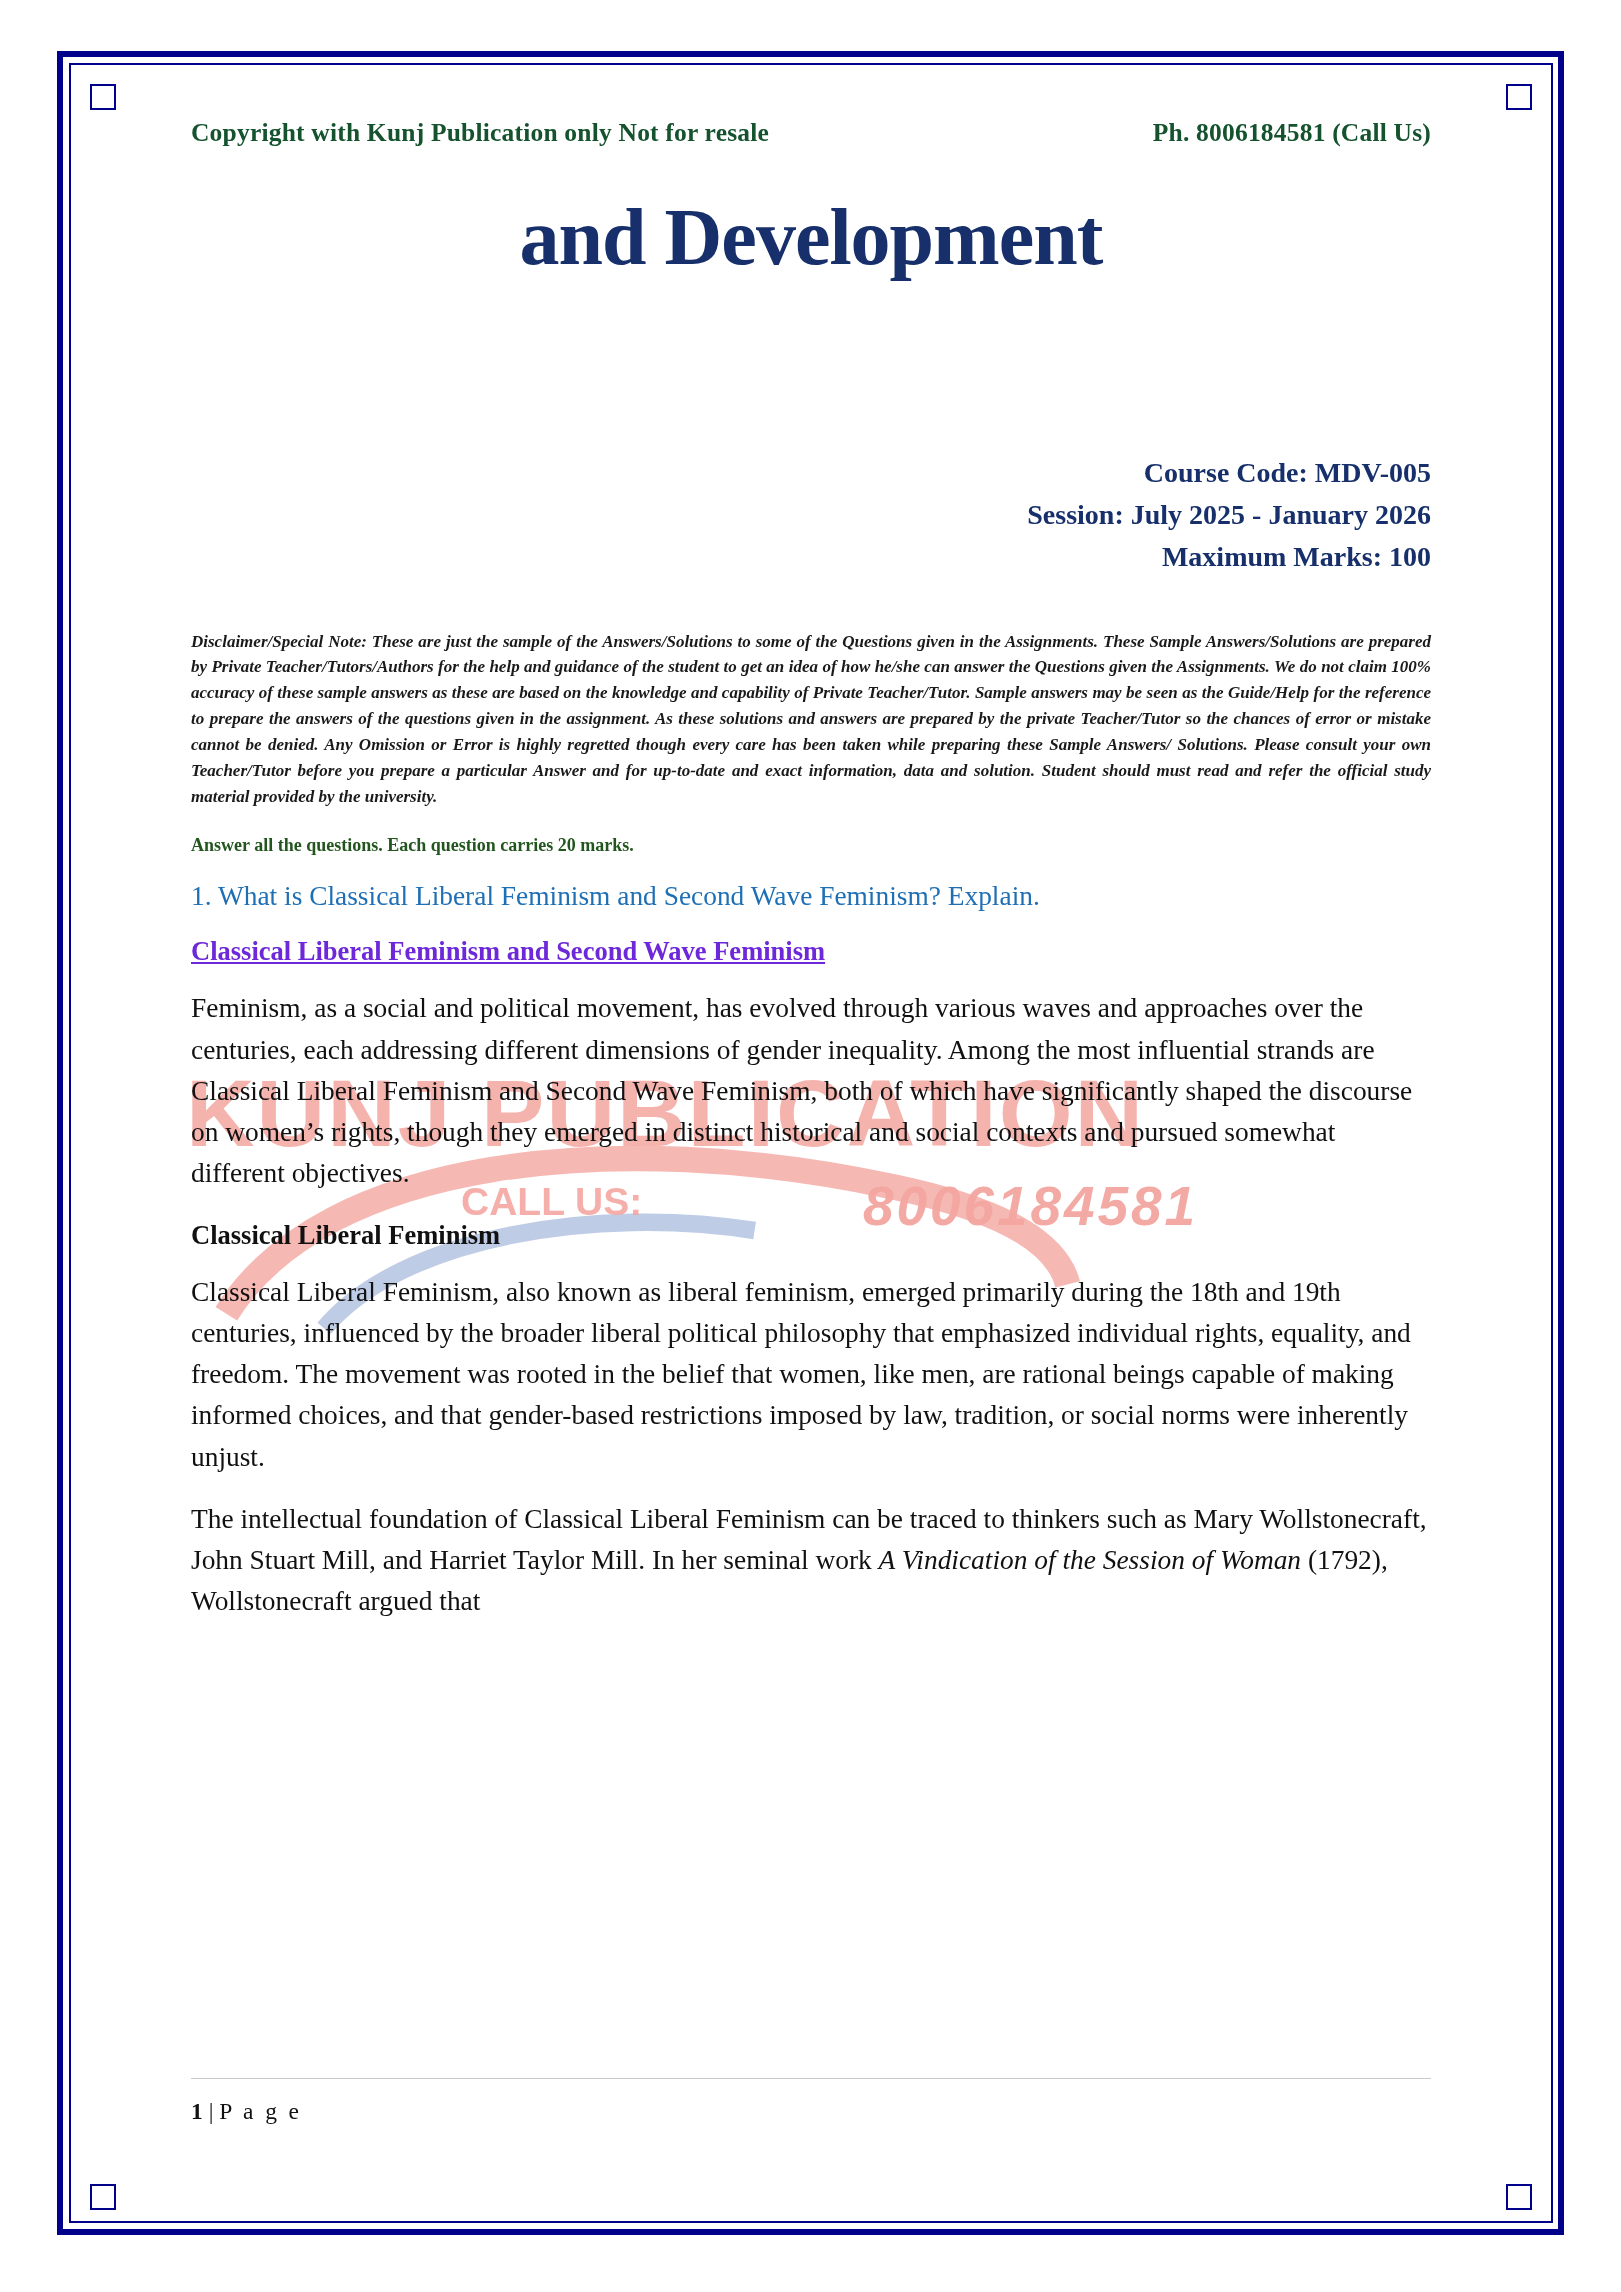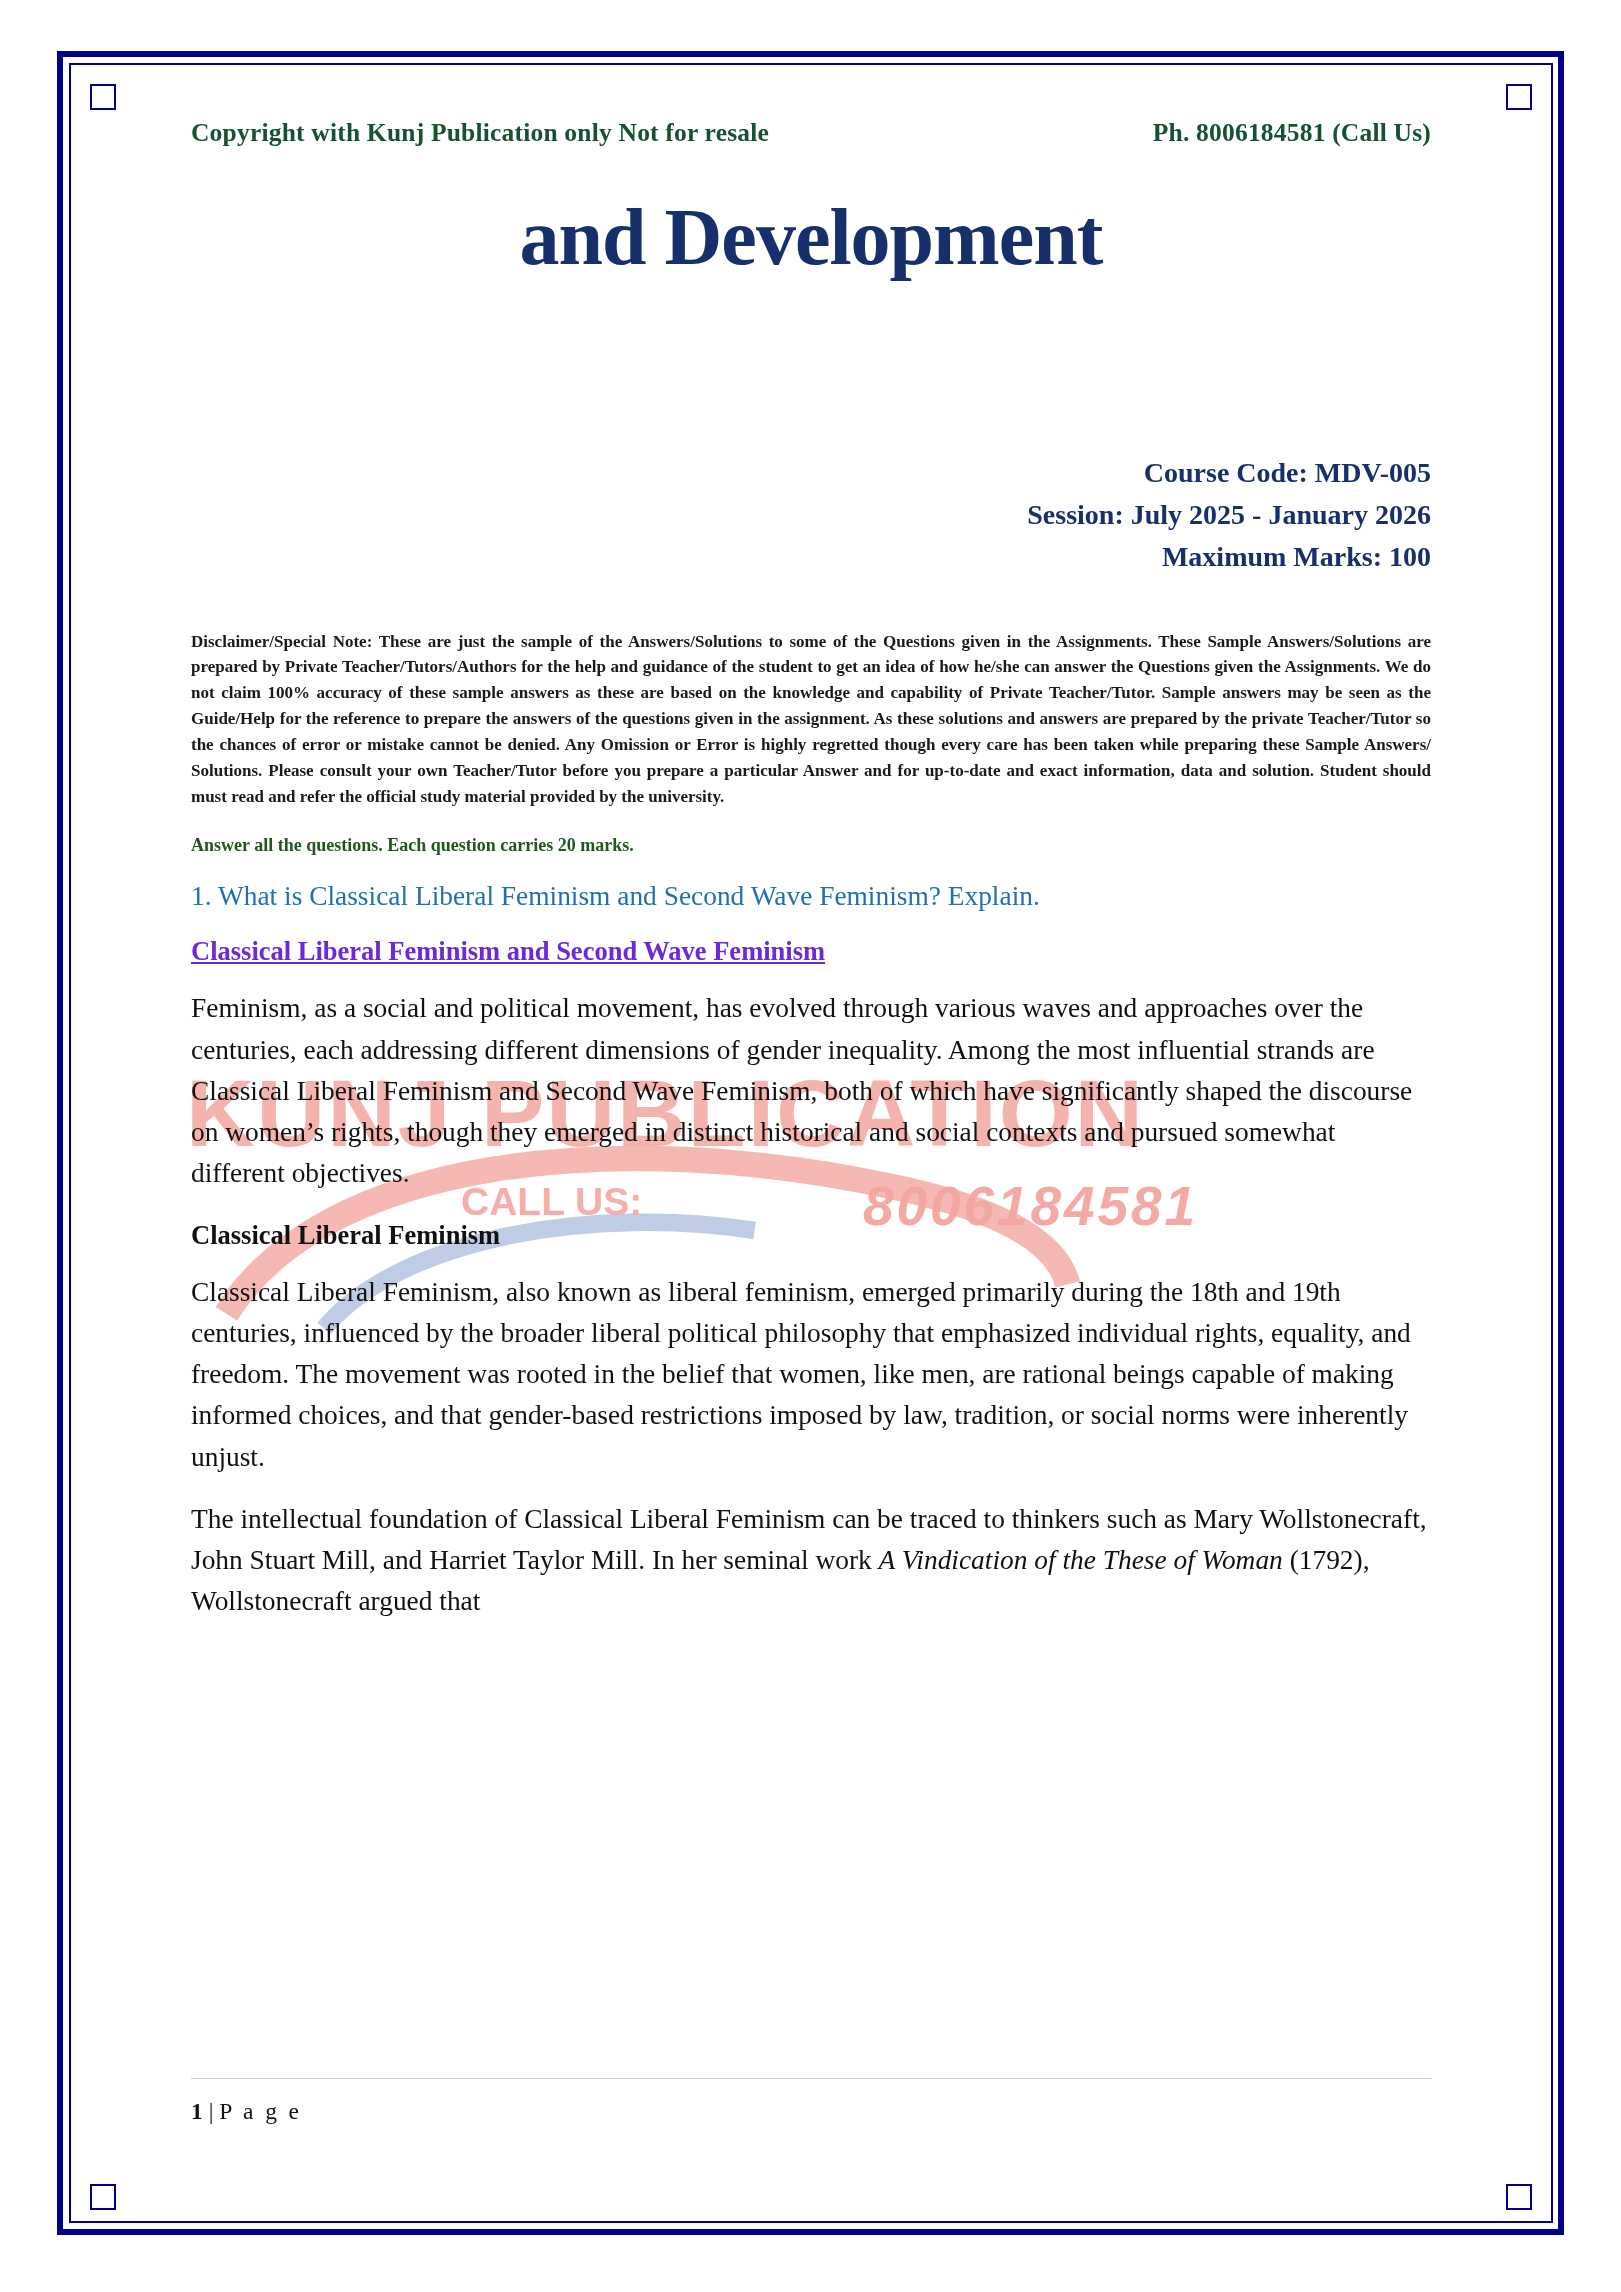--- a/index.html
+++ b/index.html
@@ -140,20 +140,21 @@
   .meta {
     margin-top: 157px;
     text-align: right;
     color: #17306b;
     font-weight: bold;
     font-size: 28px;
     line-height: 1.5;
   }
   .disclaimer {
     margin-top: 51px;
+    font-style: italic;
     font-weight: bold;
     font-size: 17px;
     line-height: 1.52;
     color: #1a1a1a;
     text-align: justify;
   }
   .answer-note {
     margin-top: 25.5px;
     color: #23561f;
     font-weight: bold;
@@ -257,21 +258,21 @@
     <div class="question">1. What is Classical Liberal Feminism and Second Wave Feminism? Explain.</div>
 
     <div><span class="sub-heading">Classical Liberal Feminism and Second Wave Feminism</span></div>
 
     <p class="body">Feminism, as a social and political movement, has evolved through various waves and approaches over the centuries, each addressing different dimensions of gender inequality. Among the most influential strands are Classical Liberal Feminism and Second Wave Feminism, both of which have significantly shaped the discourse on women’s rights, though they emerged in distinct historical and social contexts and pursued somewhat different objectives.</p>
 
     <div class="bold-head">Classical Liberal Feminism</div>
 
     <p class="body">Classical Liberal Feminism, also known as liberal feminism, emerged primarily during the 18th and 19th centuries, influenced by the broader liberal political philosophy that emphasized individual rights, equality, and freedom. The movement was rooted in the belief that women, like men, are rational beings capable of making informed choices, and that gender-based restrictions imposed by law, tradition, or social norms were inherently unjust.</p>
 
-    <p class="body"><span>The intellectual foundation of Classical Liberal Feminism can be traced to thinkers such as Mary Wollstonecraft, John Stuart Mill, and Harriet Taylor Mill. In her seminal work </span><i>A Vindication of the These of Woman</i><span> (1792), Wollstonecraft argued that</span></p>
+    <p class="body"><span>The intellectual foundation of Classical Liberal Feminism can be traced to thinkers such as Mary Wollstonecraft, John Stuart Mill, and Harriet Taylor Mill. In her seminal work </span><i>A Vindication of the Session of Woman</i><span> (1792), Wollstonecraft argued that</span></p>
 
   </div>
 
   <div class="footer-rule"></div>
   <div class="footer">
     <b>1</b><span> | </span><span class="pg">P a g e</span>
   </div>
 
 </div>
 

